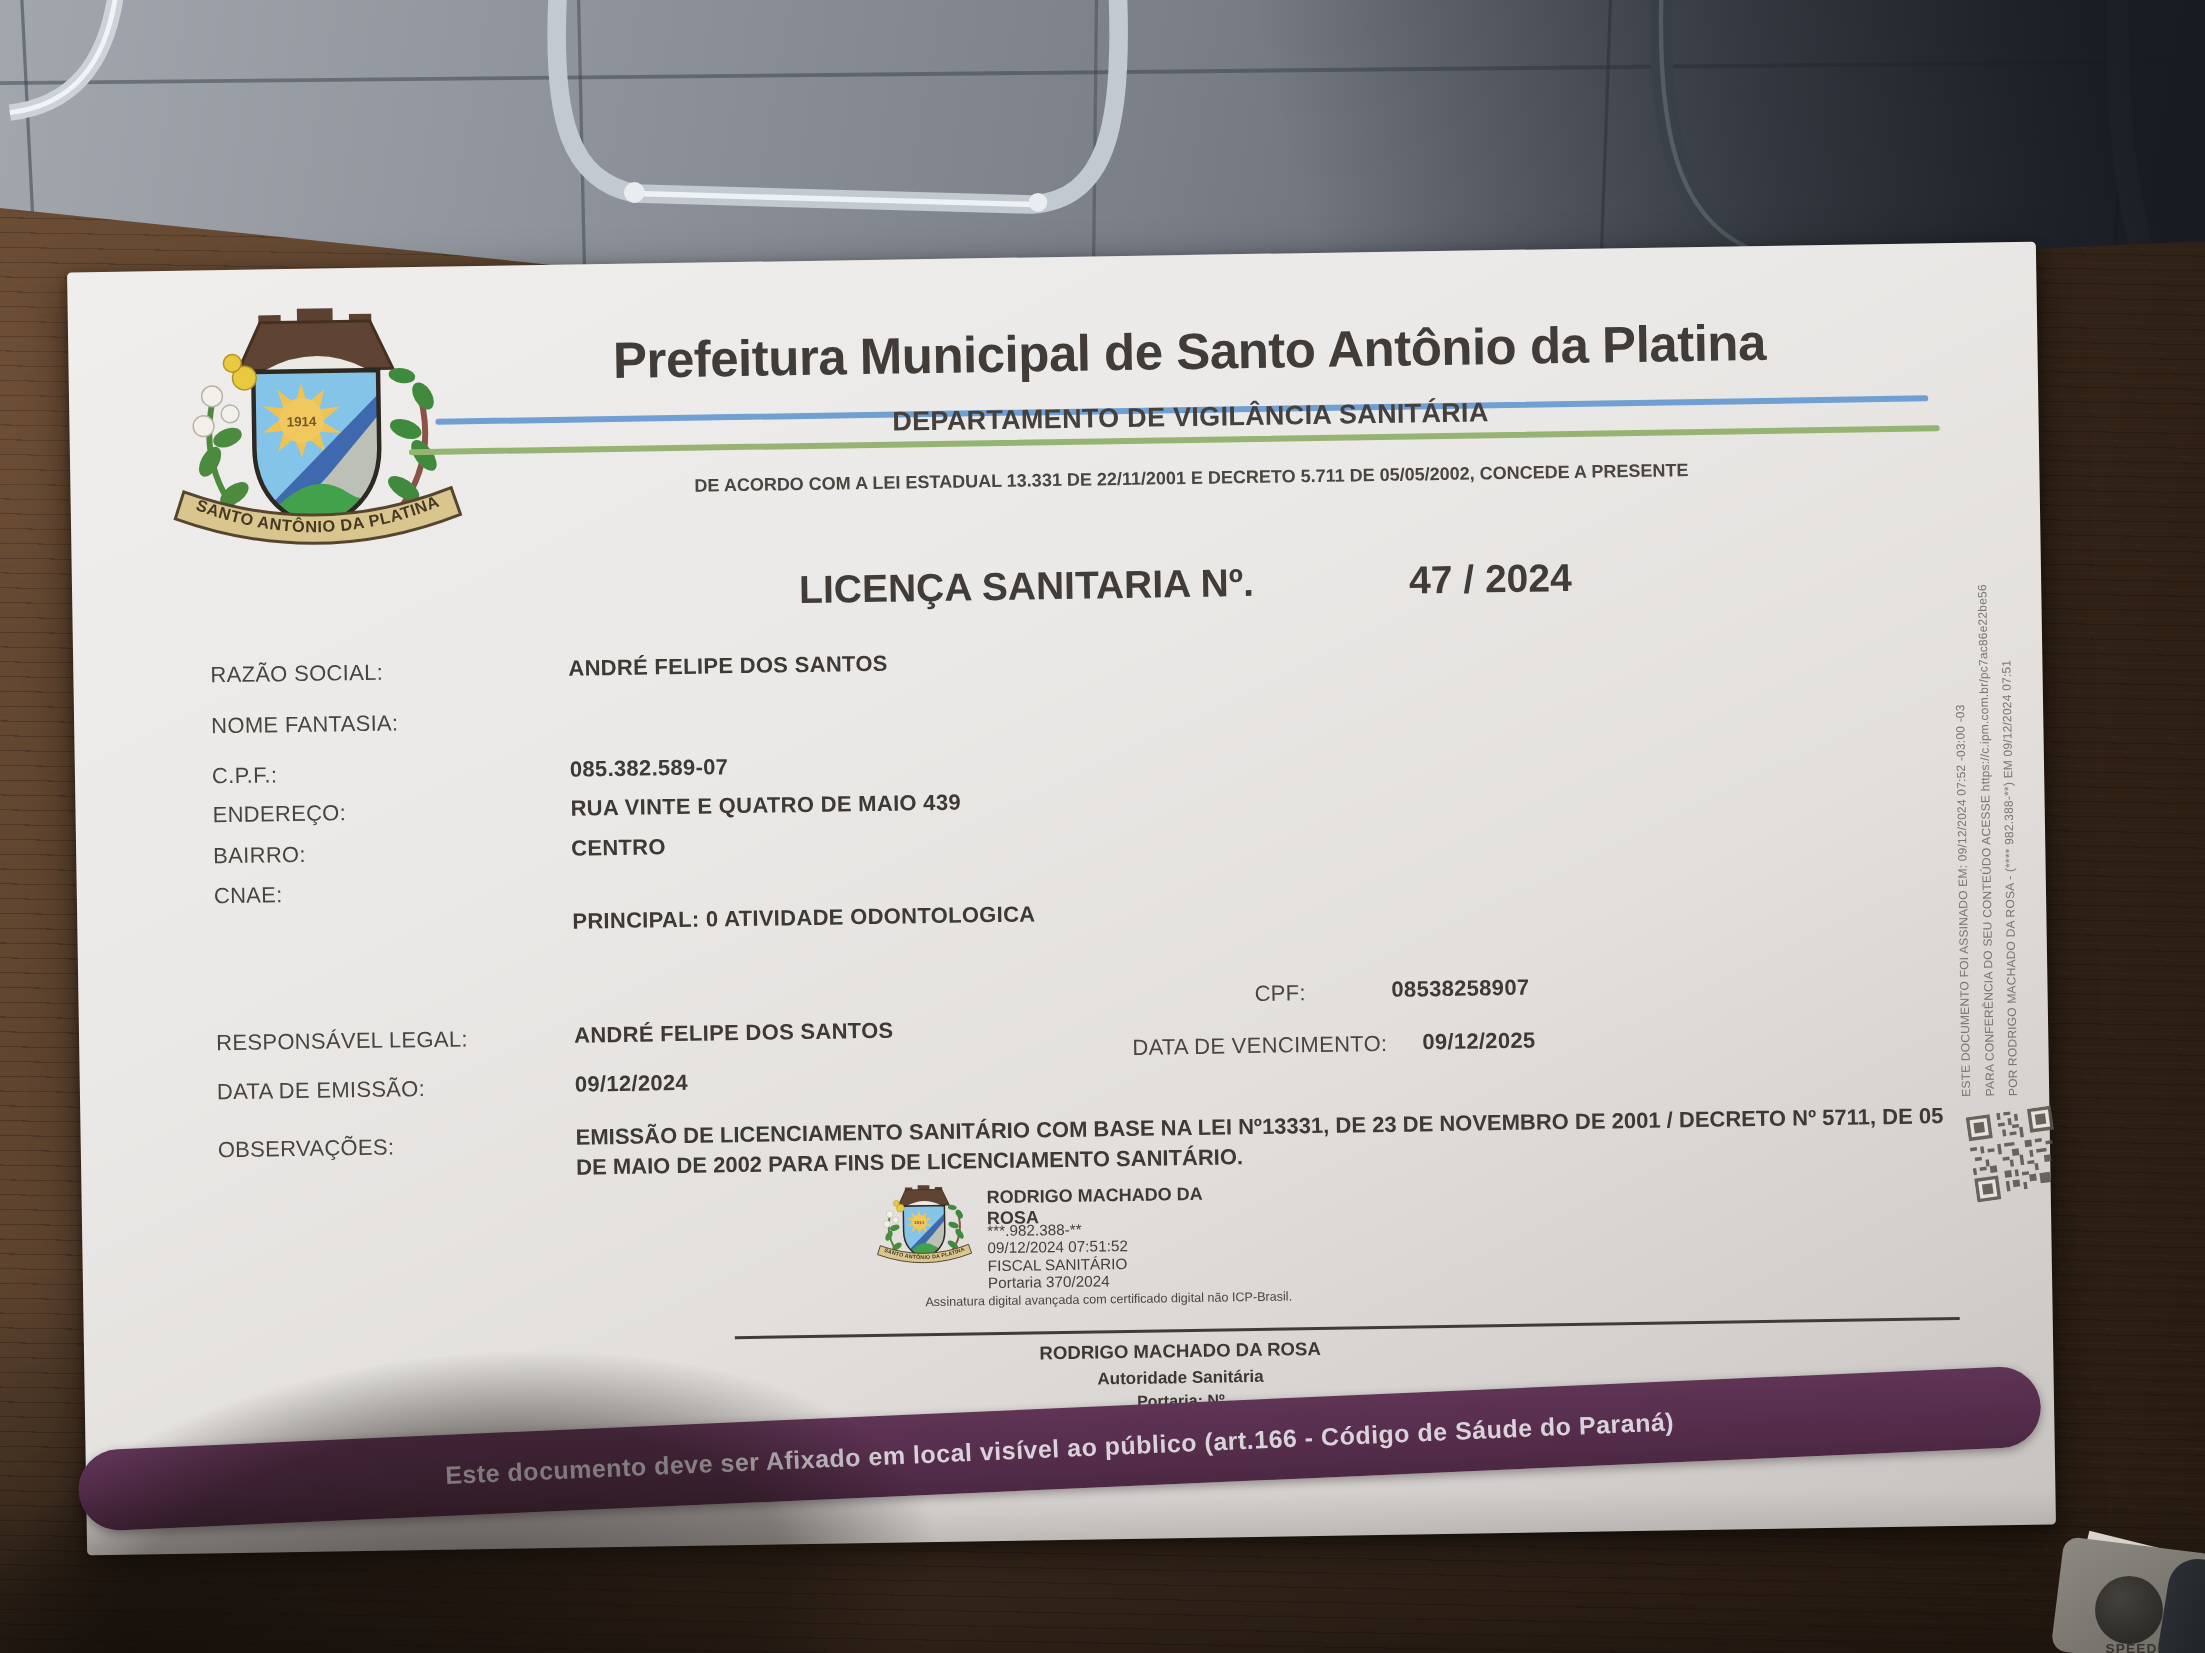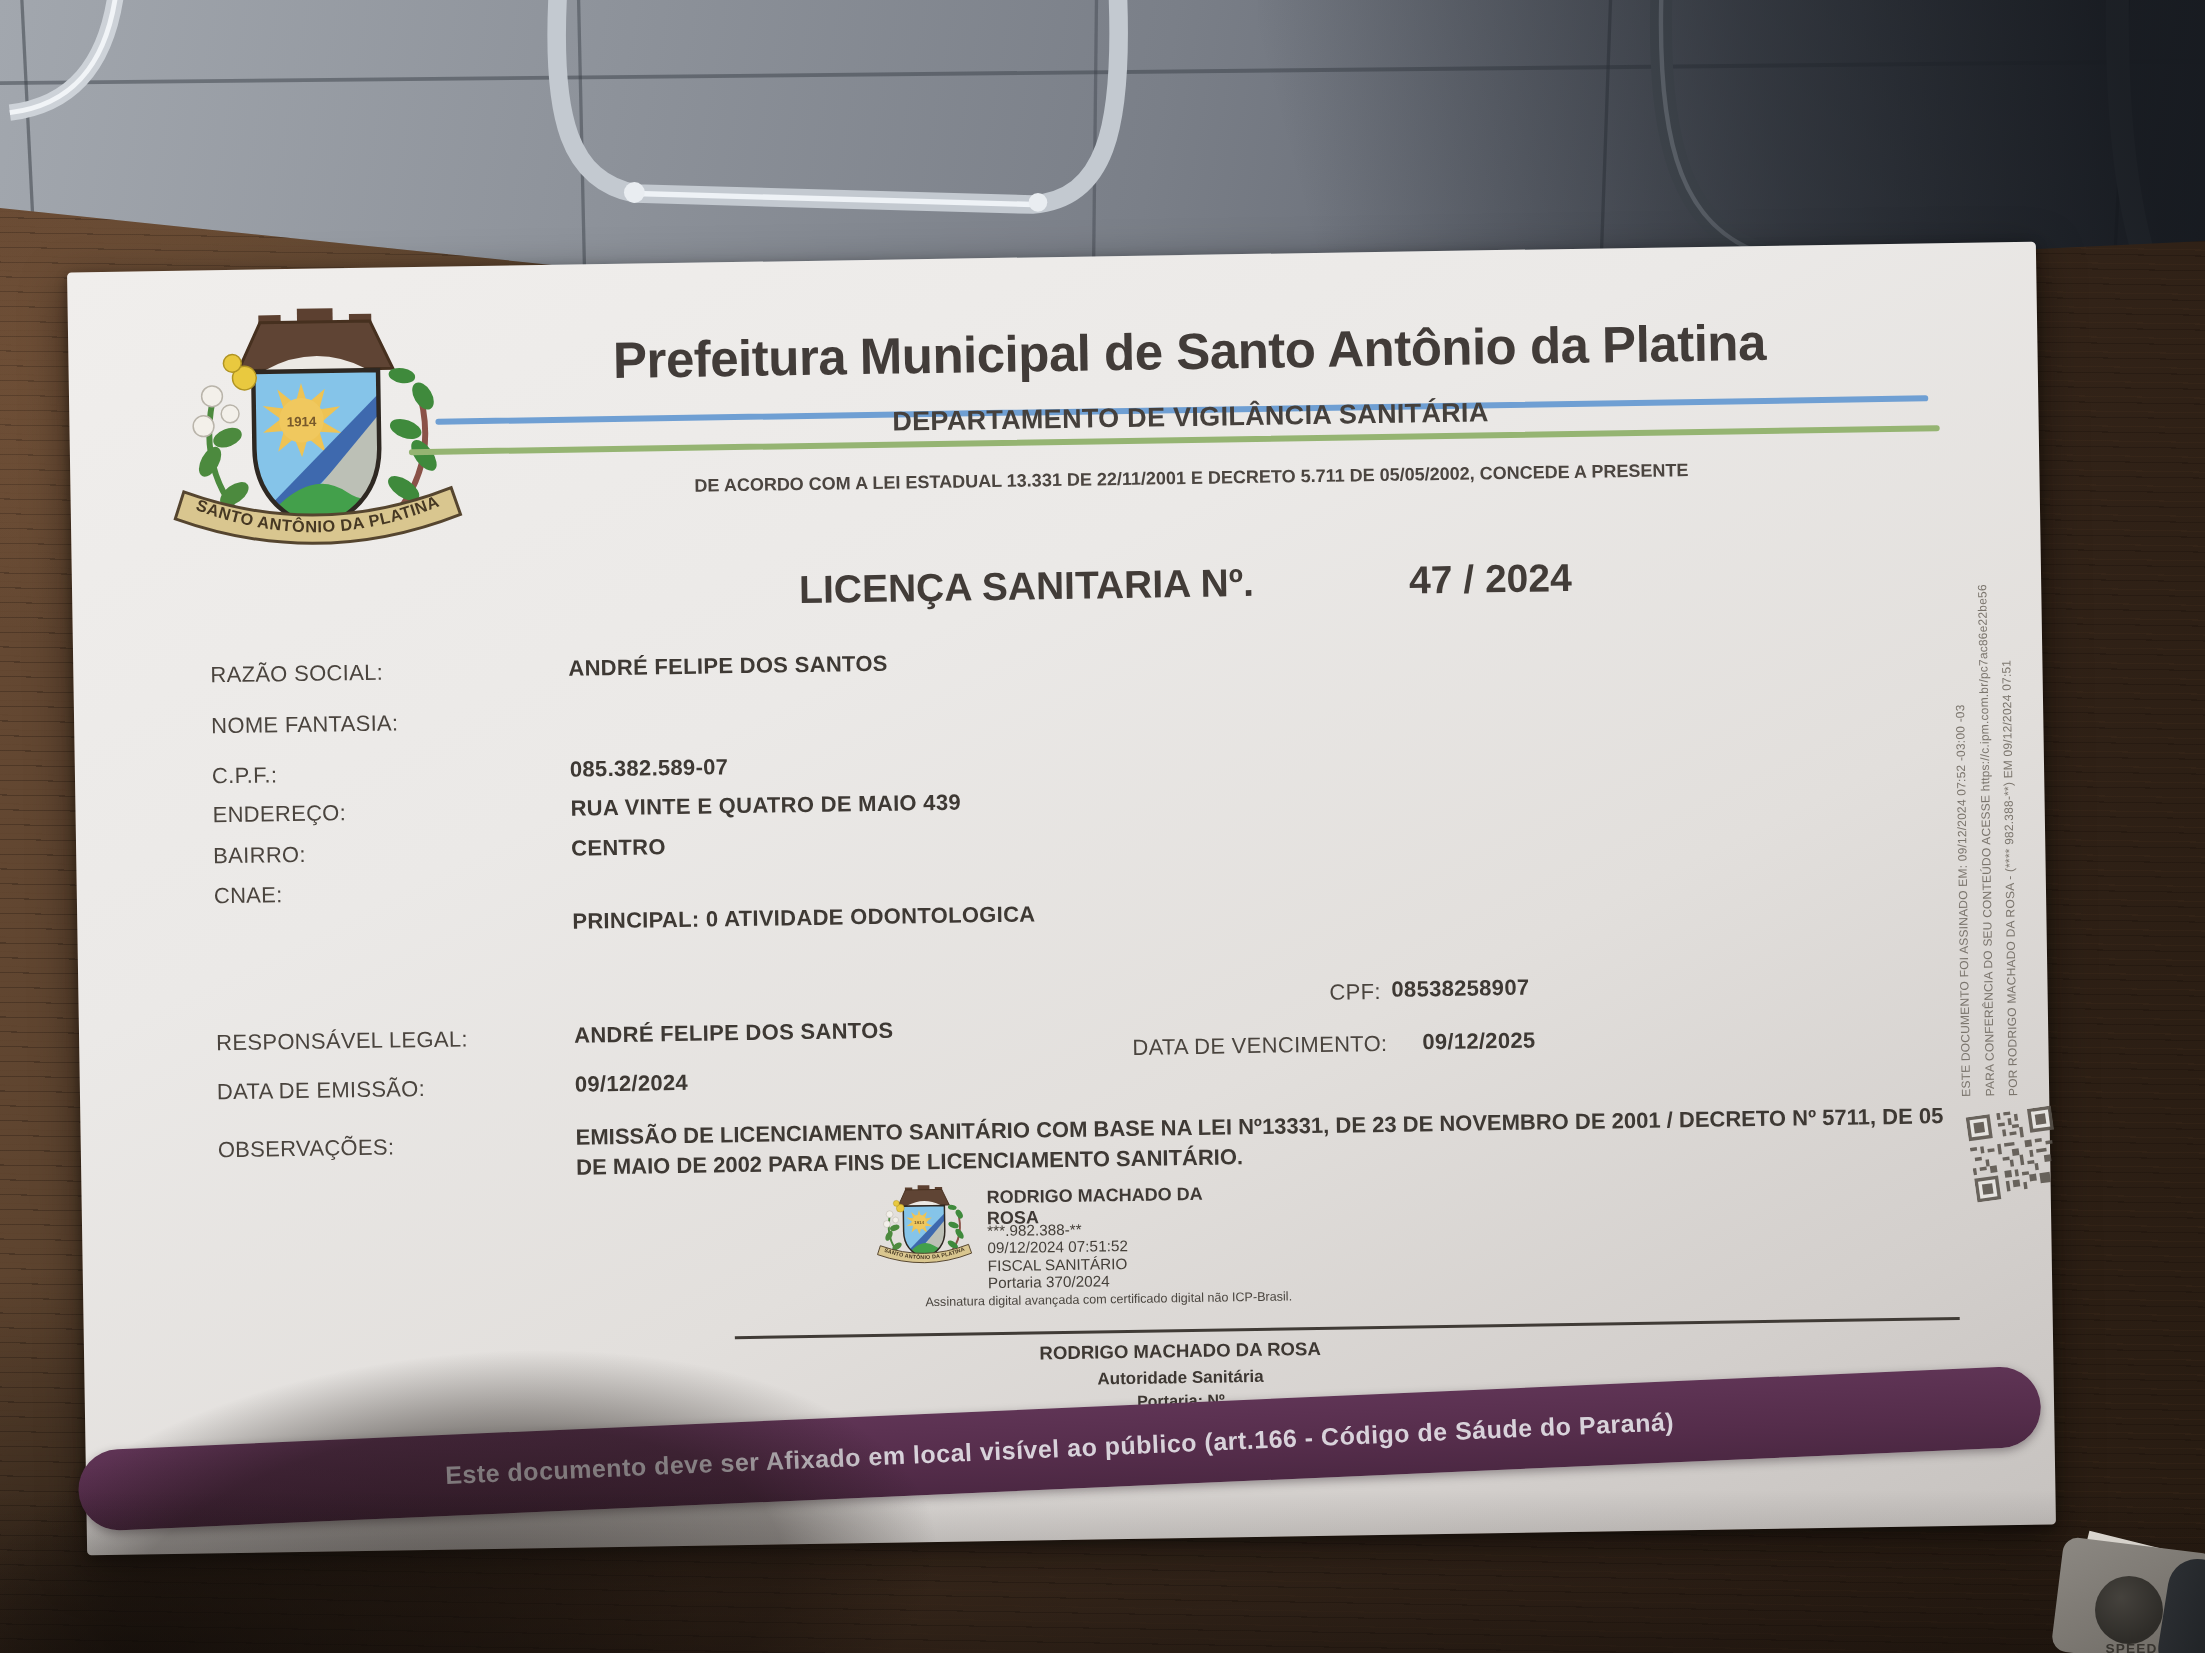--- a/index.html
+++ b/index.html
@@ -226,21 +226,21 @@
     <div class="frow-value" style="left:495px;top:531px">RUA VINTE E QUATRO DE MAIO 439</div>
 
     <div class="frow-label" style="left:137px;top:573px">BAIRRO:</div>
     <div class="frow-value" style="left:495px;top:571px">CENTRO</div>
 
     <div class="frow-label" style="left:137px;top:613px">CNAE:</div>
     <div class="frow-value" style="left:495px;top:611px"></div>
 
     <div class="frow-value" style="left:495px;top:644px">PRINCIPAL: 0 ATIVIDADE ODONTOLOGICA</div>
 
-    <div class="frow-label" style="left:1251px;top:727px">CPF:</div>
+    <div class="frow-label" style="left:1176px;top:727px">CPF:</div>
     <div class="frow-value" style="left:1313px;top:725px">08538258907</div>
 
     <div class="frow-label" style="left:137px;top:760px">RESPONSÁVEL LEGAL:</div>
     <div class="frow-value" style="left:495px;top:758px">ANDRÉ FELIPE DOS SANTOS</div>
 
     <div class="frow-label" style="left:1053px;top:779px">DATA DE VENCIMENTO:</div>
     <div class="frow-value" style="left:1343px;top:778px">09/12/2025</div>
 
     <div class="frow-label" style="left:137px;top:809px">DATA DE EMISSÃO:</div>
     <div class="frow-value" style="left:495px;top:807px">09/12/2024</div>

